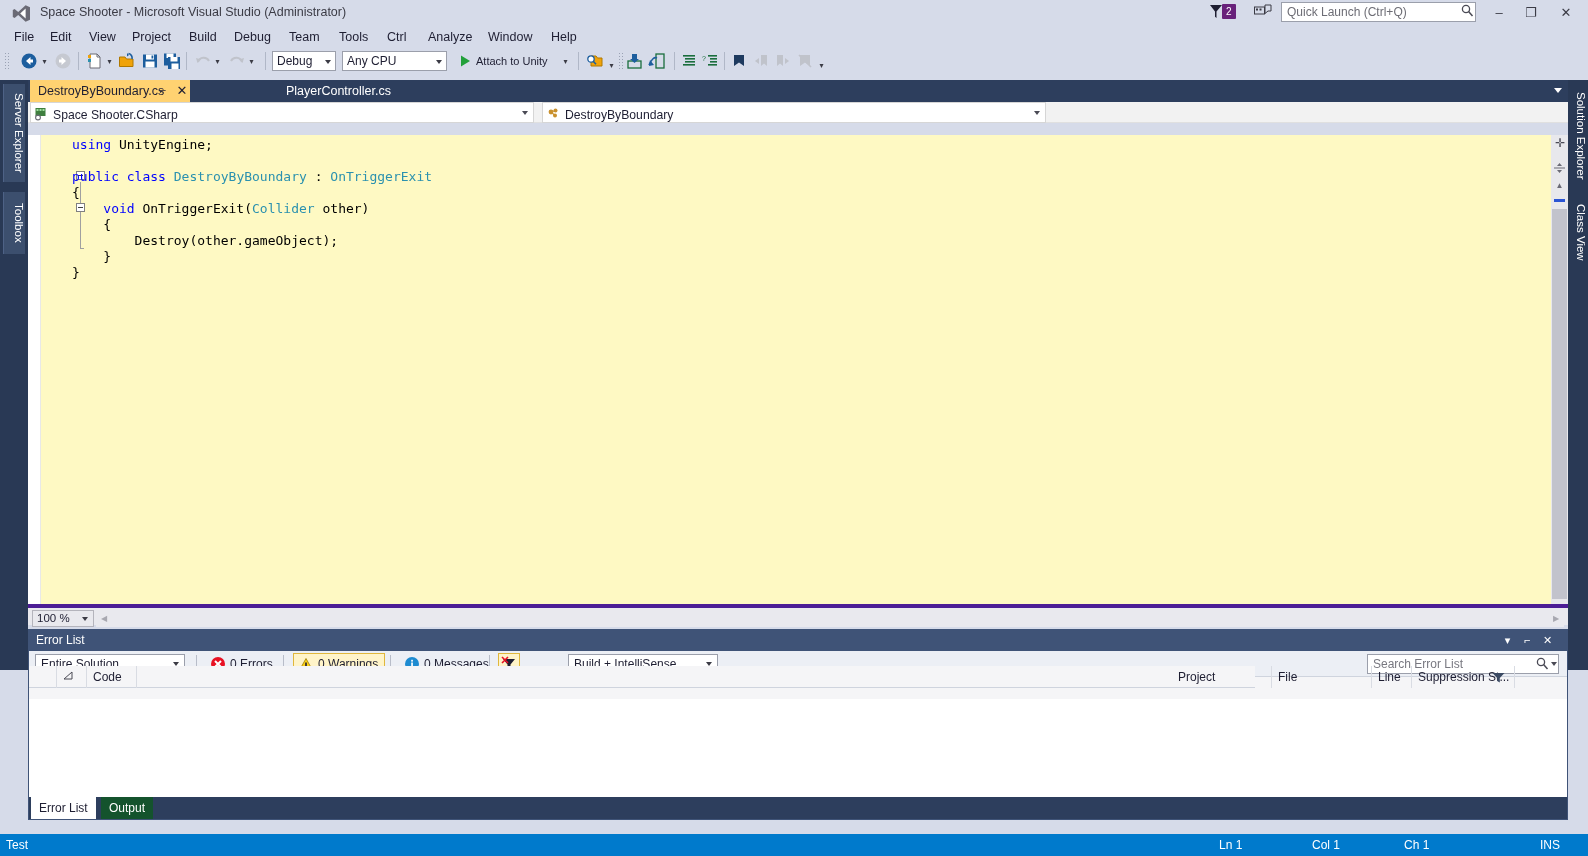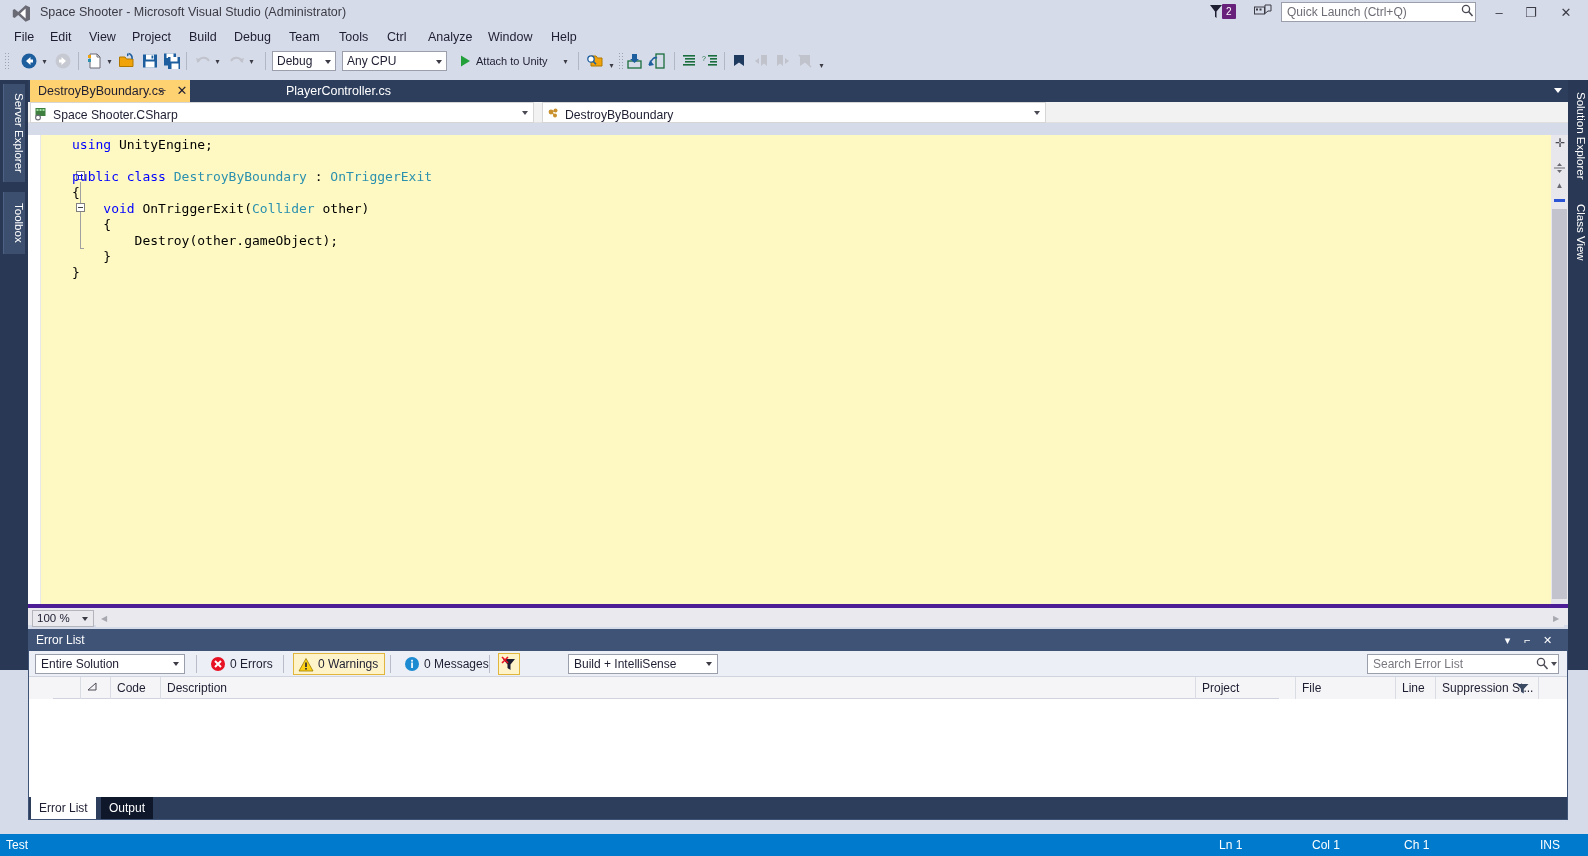--- a/index.html
+++ b/index.html
@@ -289,42 +289,42 @@
   }
   .errsearch-ico {
     position: absolute; right: 18px; top: 6px; width: 13px; height: 14px;
   }
   .errsearch-caret {
     position: absolute; right: 10px; top: 11px;
     width: 0; height: 0; border-left: 3px solid transparent;
     border-right: 3px solid transparent; border-top: 4px solid #4a4a55;
   }
   .errheader {
-    position: absolute; left: 0; top: 47px; width: 1226px; height: 22px;
-    background: #f5f5f7; border-bottom: 1px solid #cfd4de; margin-left: 24px;
+    position: absolute; left: 0; top: 36px; width: 1226px; height: 22px;
+    background: #f5f5f7; border-bottom: 1px solid #cfd4de;
   }
   .ehcell {
     position: absolute; top: 0; height: 22px; line-height: 22px;
     font-size: 12px; color: #1e1e32; padding-left: 6px;
     border-right: 1px solid #d9dce3; white-space: nowrap; overflow: hidden;
   }
   .errbody {
     position: absolute; left: 0; top: 69px; width: 1538px; height: 98px;
     background: #ffffff;
   }
   .errtabs {
     position: absolute; left: 0; bottom: 0; width: 1538px; height: 22px;
     background: #2d3e5d;
   }
   .errtab {
     position: absolute; top: 0; height: 22px; line-height: 22px;
     font-size: 12px; padding: 0 8px; white-space: nowrap;
   }
   .errtab.active { background: #ffffff; color: #1e1e32; }
-  .errtab.inactive { background: #0f172a; color: #ffffff; }
+  .errtab.inactive { background: #14532d; color: #ffffff; }
 
   
   .statusbar {
     position: absolute; left: 0; bottom: 0; width: 1588px; height: 22px;
     background: #007acc; color: #ffffff; font-size: 12px;
   }
   .sb-text { position: absolute; top: 0; height: 22px; line-height: 22px; }
 </style>
 </head>
 <body>
@@ -680,21 +680,20 @@
     </div>
 
     <div class="errheader">
       <div class="ehcell" style="left:0px; width:28px;"></div>
       <div class="ehcell" style="left:28px; width:30px;">
         <svg width="10" height="10" viewBox="0 0 10 10" style="margin-top:5px">
           <path d="M1 8 L9 8 L9 1 Z" fill="none" stroke="#4a4a55" stroke-width="1"></path>
         </svg>
       </div>
       <div class="ehcell" style="left:58px; width:50px;">Code</div>
-      <div class="ehcell" style="left:108px; width:1035px;">Description</div>
       <div class="ehcell" style="left:1143px; width:100px;">Project</div>
       <div class="ehcell" style="left:1243px; width:100px;">File</div>
       <div class="ehcell" style="left:1343px; width:40px;">Line</div>
       <div class="ehcell" style="left:1383px; width:103px; padding-right:22px;">Suppression St...</div>
       <svg style="position:absolute; left:1463px; top:6px; width:13px; height:11px;" viewBox="0 0 13 11">
         <path d="M0.5 1 H12.5 L7.8 6 V10.5 L5.2 9 V6 Z" fill="#3b4a63"></path>
       </svg>
       <div class="ehcell" style="left:1486px; width:52px; border-right:none;"></div>
     </div>
 

